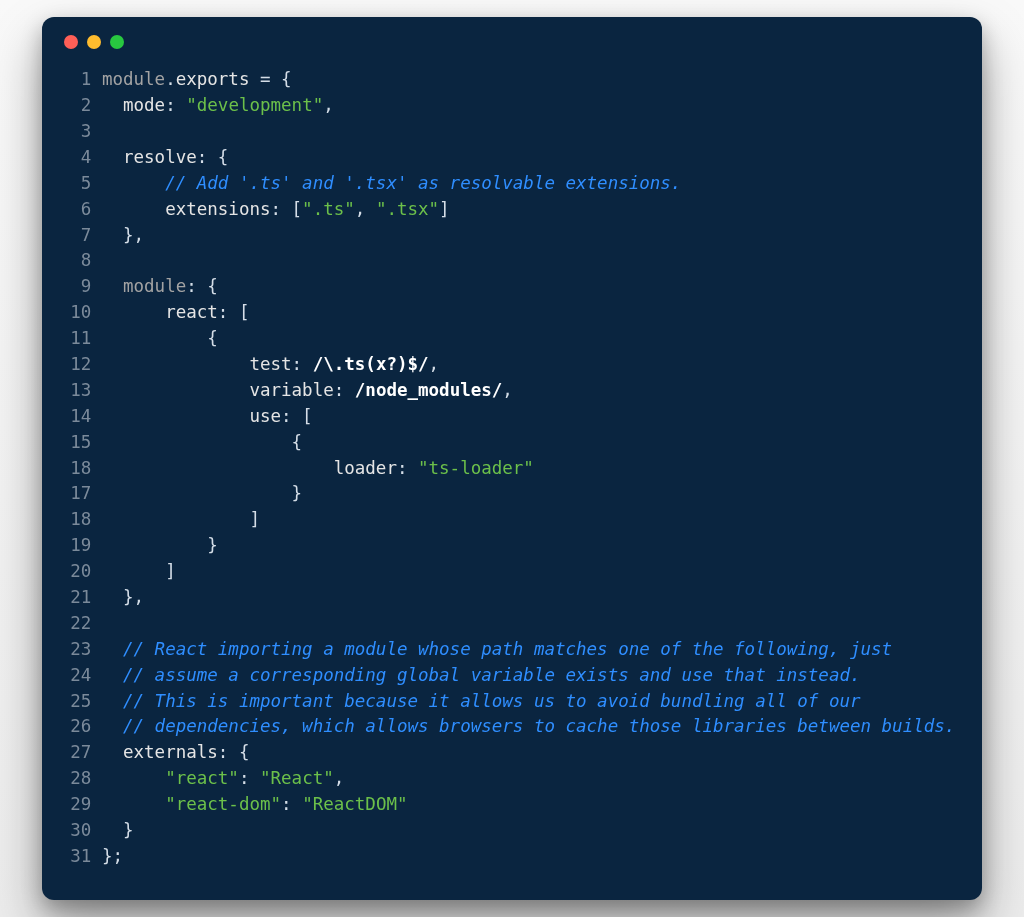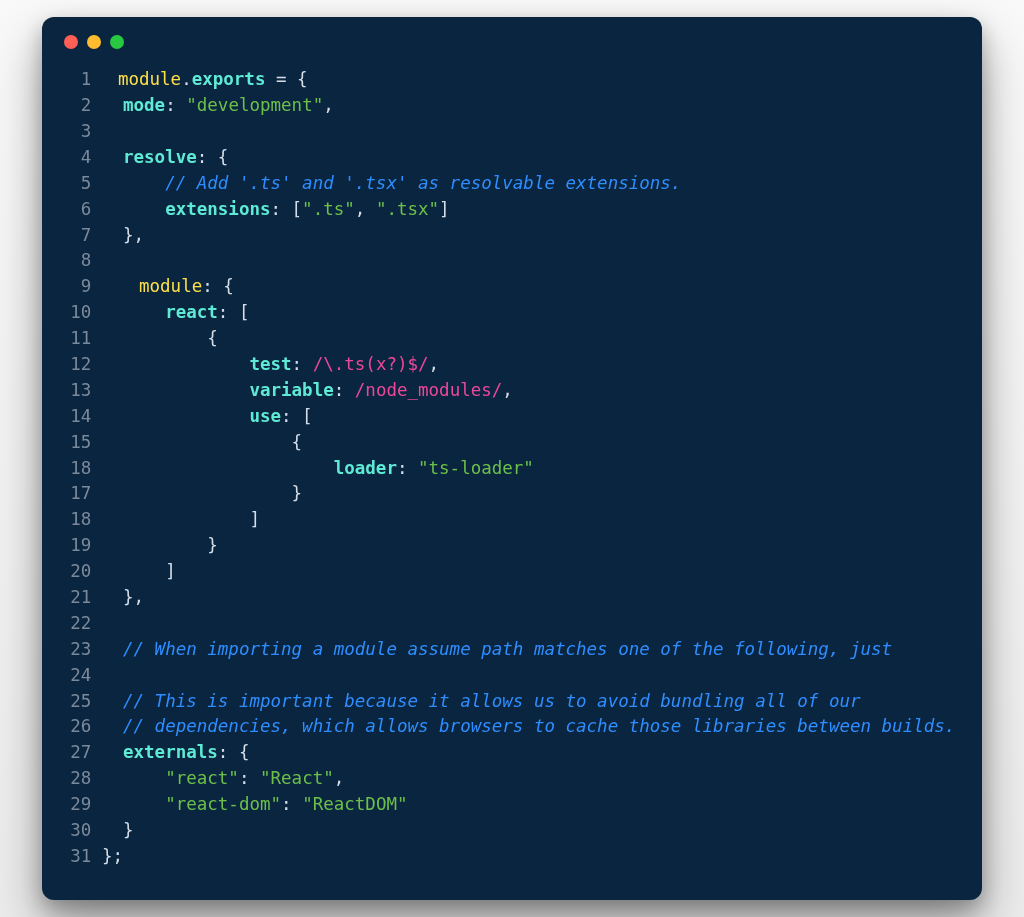--- a/index.html
+++ b/index.html
@@ -36,24 +36,24 @@
   .line { display: flex; white-space: pre; }
   .ln {
     color: #7b8a9a;
     width: 2.6ch;
     text-align: right;
     margin-right: 1ch;
     user-select: none;
     flex-shrink: 0;
   }
   .content { color: #d4dde7; }
-  .kw     { color: #fde047; margin-left: 16px; }   
-  .prop   { color: #5eead4; font-weight: bold; }   
+  .kw     { color: #a3a3a3; }   
+  .prop   { color: #e5e5e5; }   
   .str    { color: #6cc04a; }   
-  .regex  { color: #ec4899; }   
+  .regex  { color: #ffffff; font-weight: bold; }   
   .cmt    { color: #2f8eff; font-style: italic; }   
   .punct  { color: #d4dde7; }
 </style>
 </head>
 <body>
 
 <div class="window">
   <div class="titlebar">
     <div class="dot dot-red"></div>
     <div class="dot dot-yellow"></div>
@@ -75,22 +75,22 @@
       <div class="line"><span class="ln">13</span><span class="content"><span class="punct">              </span><span class="prop">variable</span><span class="punct">: </span><span class="regex">/node_modules/</span><span class="punct">,</span></span></div>
       <div class="line"><span class="ln">14</span><span class="content"><span class="punct">              </span><span class="prop">use</span><span class="punct">: [</span></span></div>
       <div class="line"><span class="ln">15</span><span class="content"><span class="punct">                  {</span></span></div>
       <div class="line"><span class="ln">18</span><span class="content"><span class="punct">                      </span><span class="prop">loader</span><span class="punct">: </span><span class="str">"ts-loader"</span></span></div>
       <div class="line"><span class="ln">17</span><span class="content"><span class="punct">                  }</span></span></div>
       <div class="line"><span class="ln">18</span><span class="content"><span class="punct">              ]</span></span></div>
       <div class="line"><span class="ln">19</span><span class="content"><span class="punct">          }</span></span></div>
       <div class="line"><span class="ln">20</span><span class="content"><span class="punct">      ]</span></span></div>
       <div class="line"><span class="ln">21</span><span class="content"><span class="punct">  },</span></span></div>
       <div class="line"><span class="ln">22</span><span class="content"><span class="punct"></span></span></div>
-      <div class="line"><span class="ln">23</span><span class="content"><span class="punct">  </span><span class="cmt">// When importing a module assume path matches one of the following, just</span></span></div>
-      <div class="line"><span class="ln">24</span><span class="content"><span class="punct">  </span></span></div>
+      <div class="line"><span class="ln">23</span><span class="content"><span class="punct">  </span><span class="cmt">// React importing a module whose path matches one of the following, just</span></span></div>
+      <div class="line"><span class="ln">24</span><span class="content"><span class="punct">  </span><span class="cmt">// assume a corresponding global variable exists and use that instead.</span></span></div>
       <div class="line"><span class="ln">25</span><span class="content"><span class="punct">  </span><span class="cmt">// This is important because it allows us to avoid bundling all of our</span></span></div>
       <div class="line"><span class="ln">26</span><span class="content"><span class="punct">  </span><span class="cmt">// dependencies, which allows browsers to cache those libraries between builds.</span></span></div>
       <div class="line"><span class="ln">27</span><span class="content"><span class="punct">  </span><span class="prop">externals</span><span class="punct">: {</span></span></div>
       <div class="line"><span class="ln">28</span><span class="content"><span class="punct">      </span><span class="str">"react"</span><span class="punct">: </span><span class="str">"React"</span><span class="punct">,</span></span></div>
       <div class="line"><span class="ln">29</span><span class="content"><span class="punct">      </span><span class="str">"react-dom"</span><span class="punct">: </span><span class="str">"ReactDOM"</span></span></div>
       <div class="line"><span class="ln">30</span><span class="content"><span class="punct">  }</span></span></div>
       <div class="line"><span class="ln">31</span><span class="content"><span class="punct">};</span></span></div>
     </div>
 </div>
 

